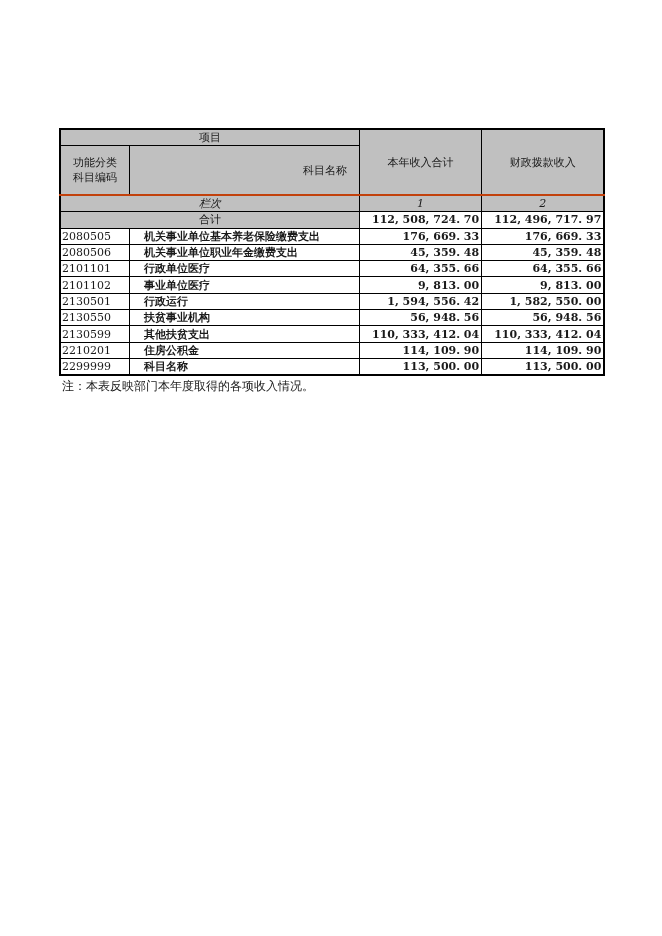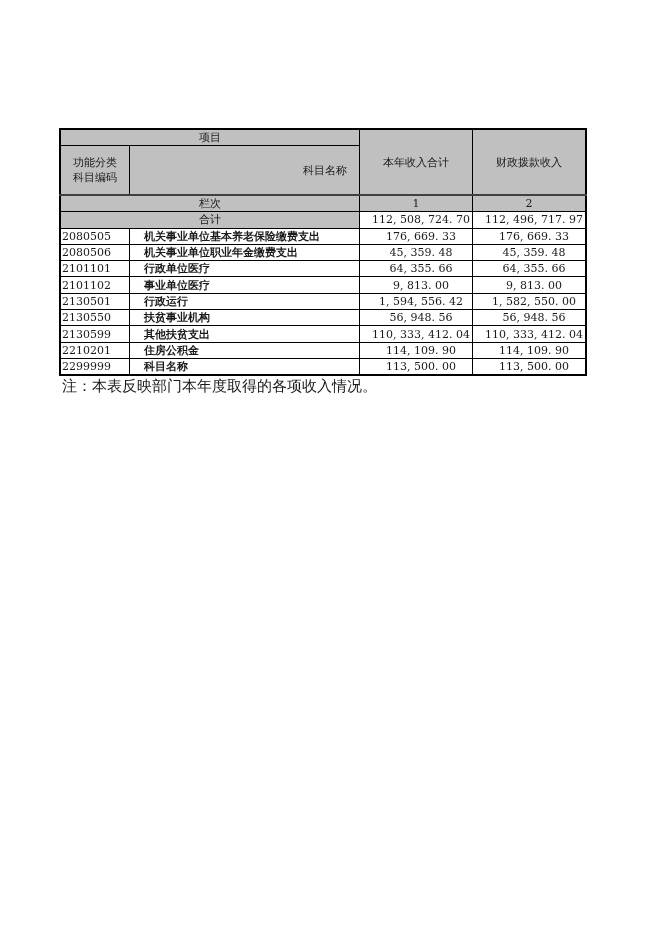--- a/index.html
+++ b/index.html
@@ -36,32 +36,32 @@
       border: 1px solid #000;
       padding: 0 12px;
       height: 15.3px;
       line-height: 15px;
       white-space: nowrap;
       overflow: hidden;
       margin-left: 24px;
     }
     .gray { background: #c0c0c0; }
     .center { text-align: center; }
-    .right { text-align: center; padding-right: 2px !important; }
+    .right { text-align: right; padding-right: 2px !important; font-weight: bold; }
     .name { padding-left: 14px !important; font-weight: bold; }
     .code { padding-left: 1px !important; }
     tr.hdr-top td { height: 15px; }
     tr.hdr-main td { height: 48px; line-height: 15px; text-align: right; }
     tr.hdr-main td.code-head { line-height: 15px; text-align: center; }
-    tr.thick-top td { border-top: 2px solid #404040; }
+    tr.thick-top td { border-top: 2px solid #c2410c; font-style: italic; }
     .note {
       position: absolute;
       left: 62px;
       top: 379px;
-      font-size: 15px;
+      font-size: 12px;
       line-height: 14px;
     }
   </style>
 </head>
 <body>
 
 <div class="dept-label">部门：</div>
 
 <table class="report">
   <colgroup>

